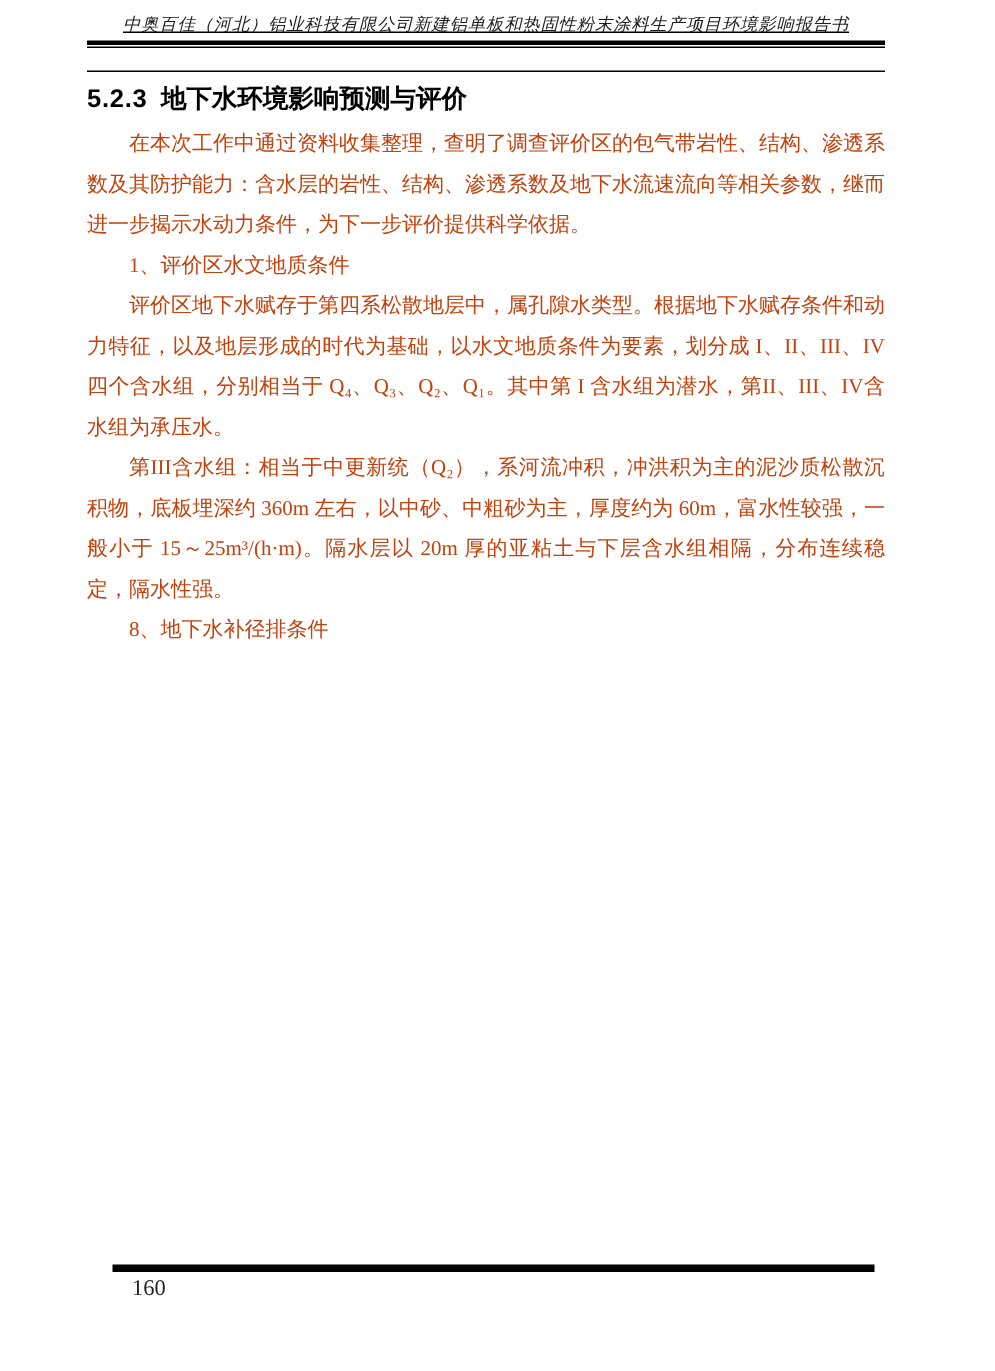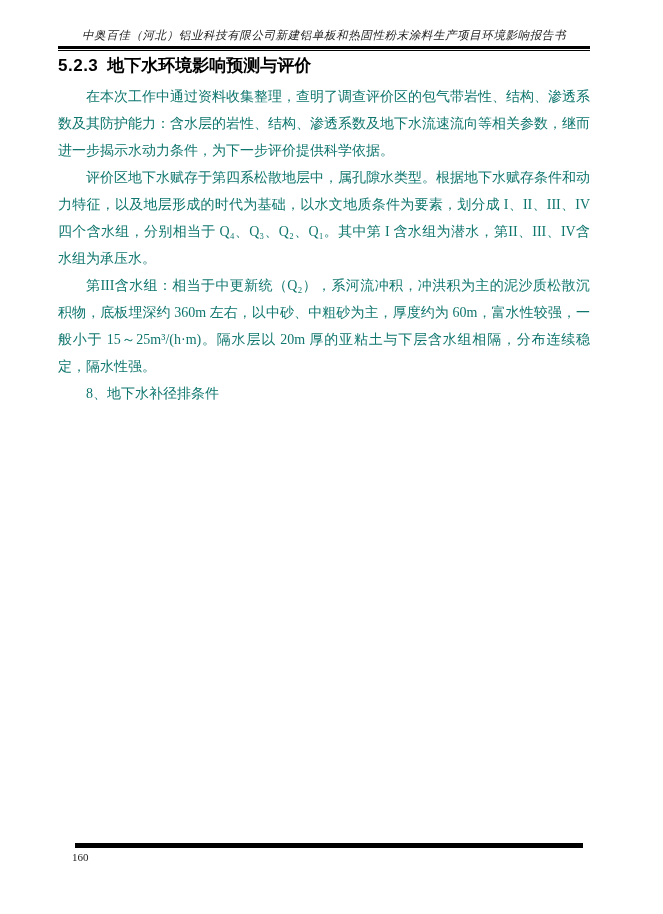--- a/index.html
+++ b/index.html
@@ -13,23 +13,24 @@
     height: 914px;
     background: #ffffff;
     color: #000000;
     font-family: "Liberation Serif", "DejaVu Serif", serif;
     overflow: hidden;
     margin: 0 auto;
   }
   
   .header {
     position: absolute;
-    top: 28px;
+    top: 9px;
     left: 58px;
     width: 532px;
+    text-decoration: underline;
   }
   .header-title {
     text-align: center;
     font-size: 11.5px;
     font-style: italic;
     letter-spacing: 0.6px;
     color: #1c1c1c;
     white-space: nowrap;
   }
   .header-rule {
@@ -61,41 +62,41 @@
   .heading .heading-num { margin-right: 9px; letter-spacing: 0.5px; }
   
   .body-text {
     position: absolute;
     top: 83px;
     left: 58px;
     width: 532px;
     font-size: 14px;
     line-height: 27px;
     text-align: justify;
-    color: #0f766e;
+    color: #c2410c;
   }
   .body-text p {
     margin: 0;
     padding: 0;
     text-indent: 2em;
   }
   
   .footer-rule {
     position: absolute;
     top: 843px;
     left: 75px;
     width: 508px;
     height: 5px;
     background: #000;
   }
   .page-number {
     position: absolute;
     top: 851px;
-    left: 72px;
-    font-size: 11px;
+    left: 88px;
+    font-size: 15px;
     color: #222;
   }
 </style>
 </head>
 <body>
 
 <div class="page">
 
   <div class="header">
     <div class="header-title">中奥百佳（河北）铝业科技有限公司新建铝单板和热固性粉末涂料生产项目环境影响报告书</div>
@@ -103,20 +104,21 @@
   </div>
 
   <div class="section-rule"></div>
 
   <div class="heading">
     <span class="heading-num">5.2.3</span><span>地下水环境影响预测与评价</span>
   </div>
 
   <div class="body-text">
     <p>在本次工作中通过资料收集整理，查明了调查评价区的包气带岩性、结构、渗透系数及其防护能力：含水层的岩性、结构、渗透系数及地下水流速流向等相关参数，继而进一步揭示水动力条件，为下一步评价提供科学依据。</p>
+    <p>1、评价区水文地质条件</p>
     <p>评价区地下水赋存于第四系松散地层中，属孔隙水类型。根据地下水赋存条件和动力特征，以及地层形成的时代为基础，以水文地质条件为要素，划分成 I、II、III、IV 四个含水组，分别相当于 Q₄、Q₃、Q₂、Q₁。其中第 I 含水组为潜水，第II、III、IV含水组为承压水。</p>
     <p>第III含水组：相当于中更新统（Q₂），系河流冲积，冲洪积为主的泥沙质松散沉积物，底板埋深约 360m 左右，以中砂、中粗砂为主，厚度约为 60m，富水性较强，一般小于 15～25m³/(h·m)。隔水层以 20m 厚的亚粘土与下层含水组相隔，分布连续稳定，隔水性强。</p>
     <p>8、地下水补径排条件</p>
   </div>
 
   <div class="footer-rule"></div>
   <div class="page-number">160</div>
 
 </div>
 

